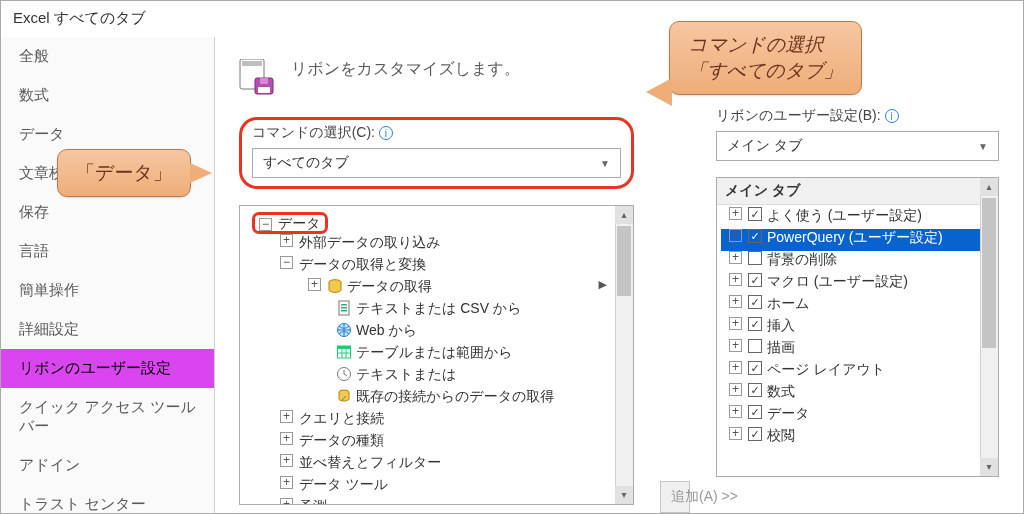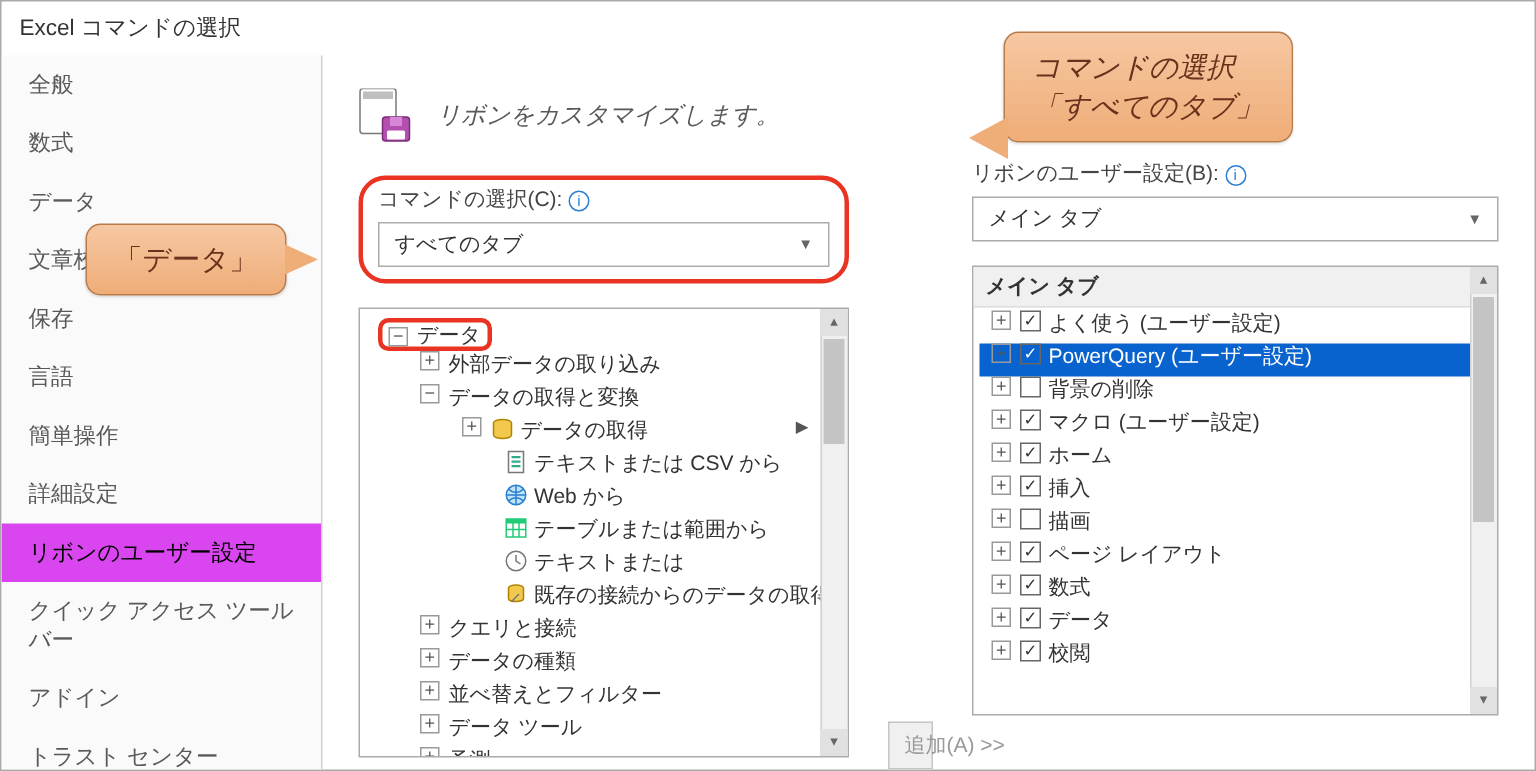--- a/index.html
+++ b/index.html
@@ -9,23 +9,23 @@
 .title-bar { height: 36px; padding: 8px 12px; font-size: 15px; color: #333; }
 
 .body-area { display: flex; height: calc(100% - 36px); }
 
 .sidebar { width: 214px; border-right: 1px solid #d0d0d0; background: #fafafa; }
 .sidebar-item { padding: 10px 18px; color: #595959; cursor: pointer; font-size: 15px; }
 .sidebar-item.selected { background: #d946ef; color: #000; }
 
 .main { flex: 1; padding: 12px 24px 0 24px; display: flex; gap: 26px; }
 .main-left { flex: 1; }
-.main-right { width: 351px; }
-
-.heading-row { display: flex; align-items: center; gap: 14px; margin: 10px 0 22px 0; font-style: italic; }
+.main-right { width: 283px; }
+
+.heading-row { display: flex; gap: 14px; margin: 10px 0 22px 0; }
 .save-icon { width: 38px; height: 36px; position: relative; }
 .heading-text { font-size: 16px; color: #595959; }
 
 .label-row { font-size: 14px; margin-bottom: 6px; color: #444; }
 .info-i { display: inline-block; width: 14px; height: 14px; border-radius: 7px; border: 1px solid #2a7fd1; color: #2a7fd1; text-align: center; font-size: 10px; line-height: 13px; margin-left: 4px; }
 
 .combo { border: 1px solid #acacac; background: #fff; height: 30px; display: flex; align-items: center; justify-content: space-between; padding: 0 10px; font-size: 14px; }
 .combo .arrow { color: #666; font-size: 10px; }
 
 .red-ring { border: 3px solid #e93323; border-radius: 18px; padding: 4px 10px 8px 10px; margin-bottom: 16px; }
@@ -61,21 +61,21 @@
 .ind-2 { padding-left: 36px; }
 .ind-3 { padding-left: 64px; }
 .ind-4 { padding-left: 92px; }
 .mid-col { width: 30px; display:flex; flex-direction:column; justify-content:flex-end; }
 </style>
 </head>
 <body>
 
 <div class="window">
 
-  <div class="title-bar">Excel コマンドの選択</div>
+  <div class="title-bar">Excel すべてのタブ</div>
 
   <div class="body-area">
 
     <div class="sidebar" id="sidebar">
         <div class="sidebar-item">全般</div>
         <div class="sidebar-item">数式</div>
         <div class="sidebar-item">データ</div>
         <div class="sidebar-item">文章校正</div>
         <div class="sidebar-item">保存</div>
         <div class="sidebar-item">言語</div>

